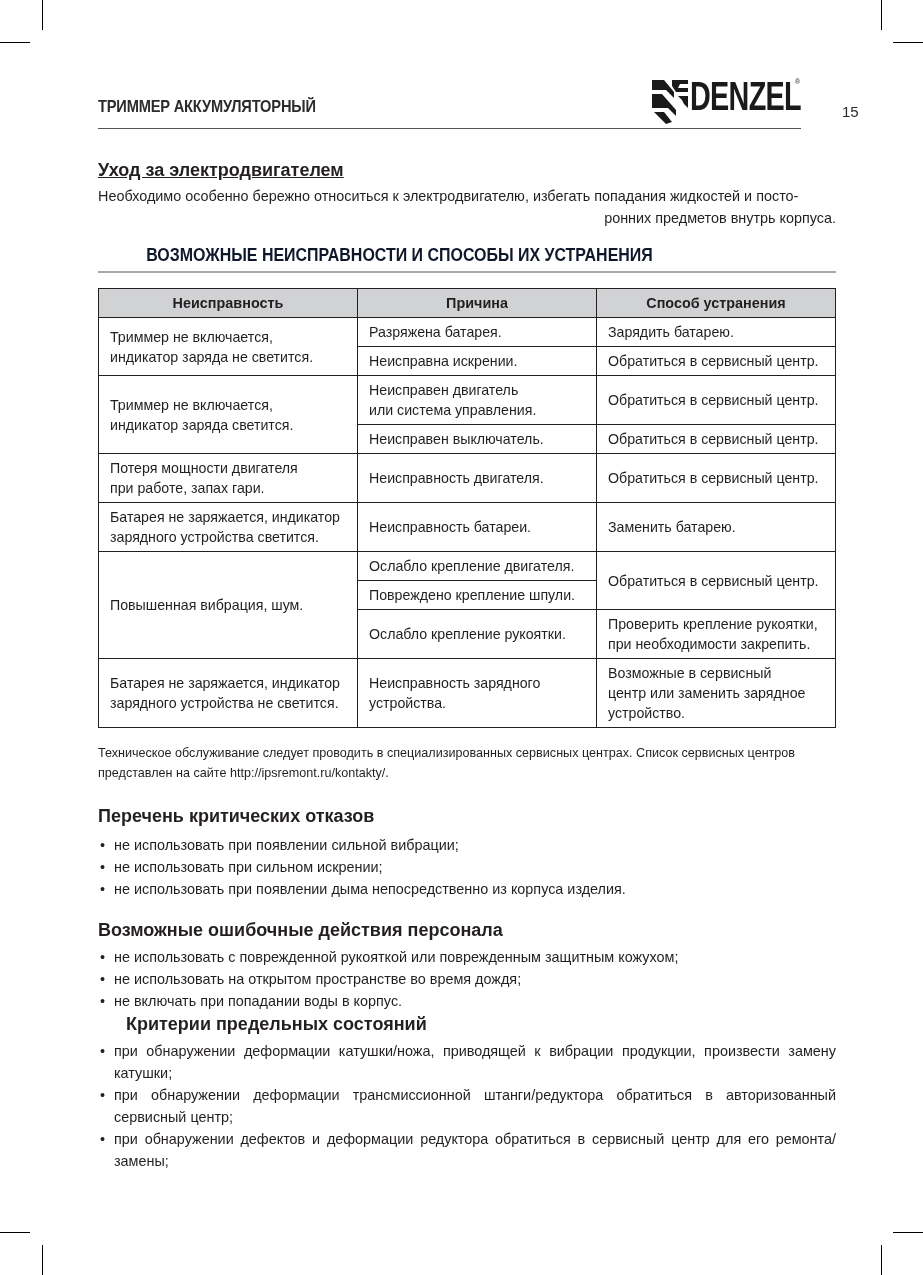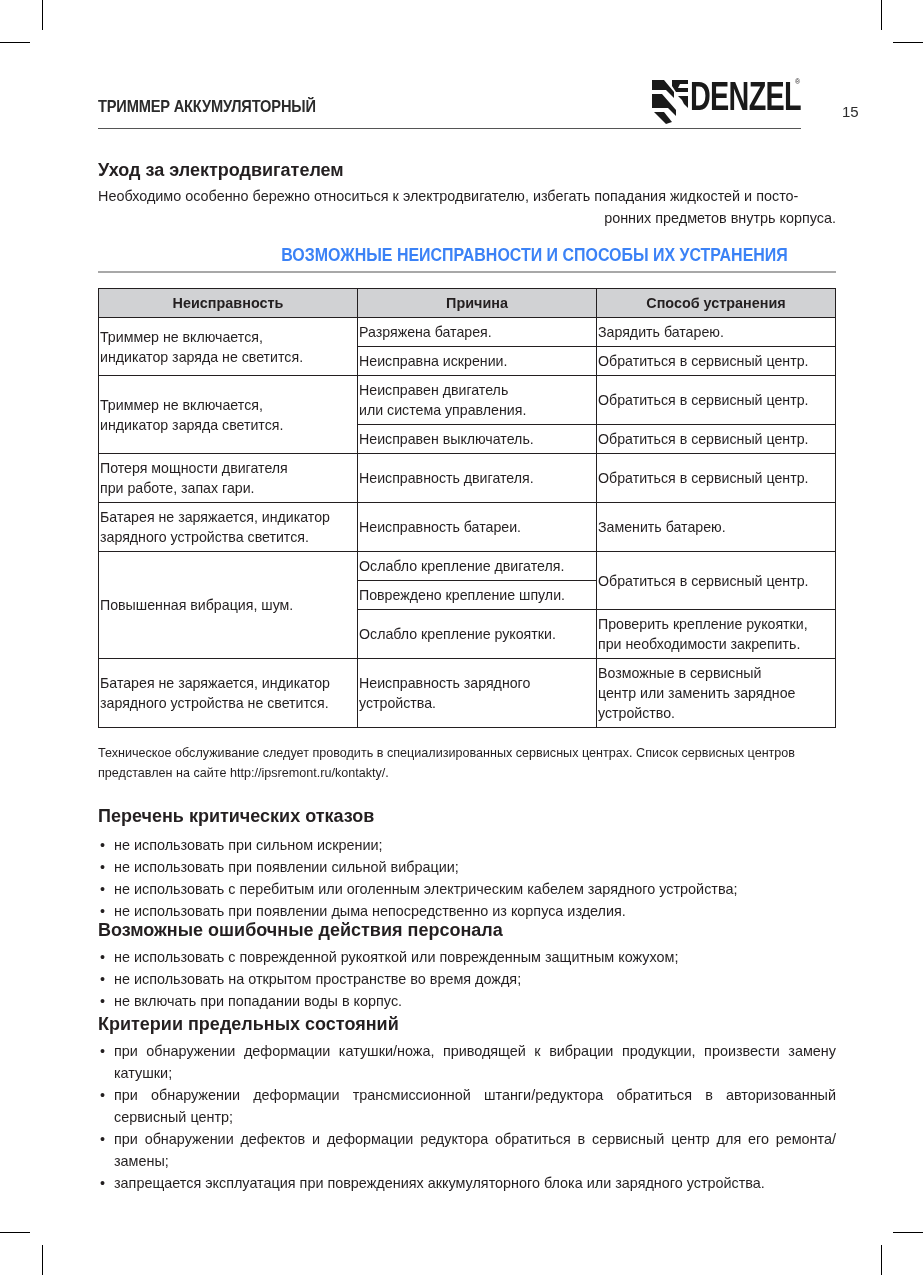--- a/index.html
+++ b/index.html
@@ -10,27 +10,27 @@
     letter-spacing: -0.2px; transform: scaleX(0.86); transform-origin: left; color: #2b2b2b; }
   .page-number { position: absolute; left: 842px; top: 103px; font-size: 15px; color: #2b2b2b; }
   .header-rule { position: absolute; left: 98px; top: 128px; width: 703px; height: 1px; background: #555; }
   .logo { position: absolute; left: 652px; top: 78px; width: 150px; height: 46px; }
   .logo-text { position: absolute; left: 38px; top: -4px; font-size: 40px; font-weight: bold; color: #1a1a1a;
     transform: scaleX(0.72); transform-origin: left; letter-spacing: -1px; font-family: "Liberation Sans", sans-serif; }
   .logo-reg { position: absolute; left: 143px; top: 0px; font-size: 7px; }
   h2.sec { position: absolute; left: 98px; margin: 0; font-size: 18px; font-weight: bold; color: #231f20; }
   .para { position: absolute; left: 98px; width: 738px; font-size: 14.4px; line-height: 22px; color: #231f20; }
   .para .line { display: block; white-space: nowrap; text-align: right; }
-  .main-title { position: absolute; left: 98px; top: 244px; width: 738px; text-align: right;
-    font-size: 19px; font-weight: bold; color: #3b82f6; }
+  .main-title { position: absolute; left: 98px; top: 244px; width: 738px; text-align: left;
+    font-size: 19px; font-weight: bold; color: #0f172a; }
   .main-title span { display: inline-block; transform: scaleX(0.84); }
   .title-rule { position: absolute; left: 98px; top: 271px; width: 738px; height: 2px; background: #a8a8a8; }
   table.tbl { position: absolute; left: 98px; top: 288px; width: 737px; border-collapse: collapse;
     font-size: 14.2px; color: #231f20; table-layout: fixed; }
-  table.tbl td, table.tbl th { border: 1px solid #231f20; padding: 0 1px; vertical-align: middle; line-height: 20px; }
+  table.tbl td, table.tbl th { border: 1px solid #231f20; padding: 0 11px; vertical-align: middle; line-height: 20px; }
   table.tbl th { background: #d1d2d4; font-weight: bold; height: 28px; text-align: center; font-size: 14.4px; }
   .note { position: absolute; left: 98px; top: 743px; width: 740px; font-size: 12.6px; line-height: 20px; }
   ul.blist { position: absolute; left: 98px; width: 738px; margin: 0; padding: 0; list-style: none;
     font-size: 14.4px; line-height: 22px; }
   ul.blist li { position: relative; padding-left: 16px; }
   ul.blist li::before { content: "\2022"; position: absolute; left: 2px; top: 0; }
   ul.justify li { text-align: justify; }
 </style>
 </head>
 <body>
@@ -52,21 +52,21 @@
     <polygon points="2,34 12,34 20,44 14,46" fill="#1a1a1a"></polygon>
     <polygon points="20,2 36,2 36,6 28,6 26,10 36,10 36,14 24,14 20,8" fill="#1a1a1a"></polygon>
     <polygon points="26,18 36,18 36,30 32,26 30,22" fill="#1a1a1a"></polygon>
   </svg>
   <span class="logo-text">DENZEL</span>
   <span class="logo-reg">®</span>
 </div>
 <div class="page-number">15</div>
 <div class="header-rule"></div>
 
-<h2 class="sec" style="top:160px;">Уход за электродвигателем</h2>
+<h2 class="sec" style="top:160px;text-decoration:underline;">Уход за электродвигателем</h2>
 <div class="para" style="top:185px;">
   <span class="line" style="text-align:justify;">Необходимо особенно бережно относиться к электродвигателю, избегать попадания жидкостей и посто-</span>
   <span class="line">ронних предметов внутрь корпуса.</span>
 </div>
 
 <div class="main-title"><span>ВОЗМОЖНЫЕ НЕИСПРАВНОСТИ И СПОСОБЫ ИХ УСТРАНЕНИЯ</span></div>
 <div class="title-rule"></div>
 
 <table class="tbl">
   <colgroup>
@@ -158,32 +158,30 @@
   </tbody>
 </table>
 
 <div class="note">
   <div style="white-space:nowrap;">Техническое обслуживание следует проводить в специализированных сервисных центрах. Список сервисных центров</div>
   <div>представлен на сайте http://ipsremont.ru/kontakty/.</div>
 </div>
 
 <h2 class="sec" style="top:806px;">Перечень критических отказов</h2>
 <ul class="blist" style="top:834px;">
+  <li>не использовать при появлении сильной вибрации;</li>
   <li>не использовать при сильном искрении;</li>
-  <li>не использовать при появлении сильной вибрации;</li>
-  <li>не использовать с перебитым или оголенным электрическим кабелем зарядного устройства;</li>
   <li>не использовать при появлении дыма непосредственно из корпуса изделия.</li>
 </ul>
 
 <h2 class="sec" style="top:920px;">Возможные ошибочные действия персонала</h2>
 <ul class="blist" style="top:946px;">
   <li>не использовать с поврежденной рукояткой или поврежденным защитным кожухом;</li>
   <li>не использовать на открытом пространстве во время дождя;</li>
   <li>не включать при попадании воды в корпус.</li>
 </ul>
 
-<h2 class="sec" style="top:1014px;">Критерии предельных состояний</h2>
+<h2 class="sec" style="top:1014px;margin-left:28px;">Критерии предельных состояний</h2>
 <ul class="blist justify" style="top:1040px;">
   <li>при обнаружении деформации катушки/ножа, приводящей к вибрации продукции, произвести замену катушки;</li>
   <li>при обнаружении деформации трансмиссионной штанги/редуктора обратиться в авторизованный сервисный центр;</li>
   <li>при обнаружении дефектов и деформации редуктора обратиться в сервисный центр для его ремонта/ замены;</li>
-  <li>запрещается эксплуатация при повреждениях аккумуляторного блока или зарядного устройства.</li>
 </ul>
 
 </body></html>

